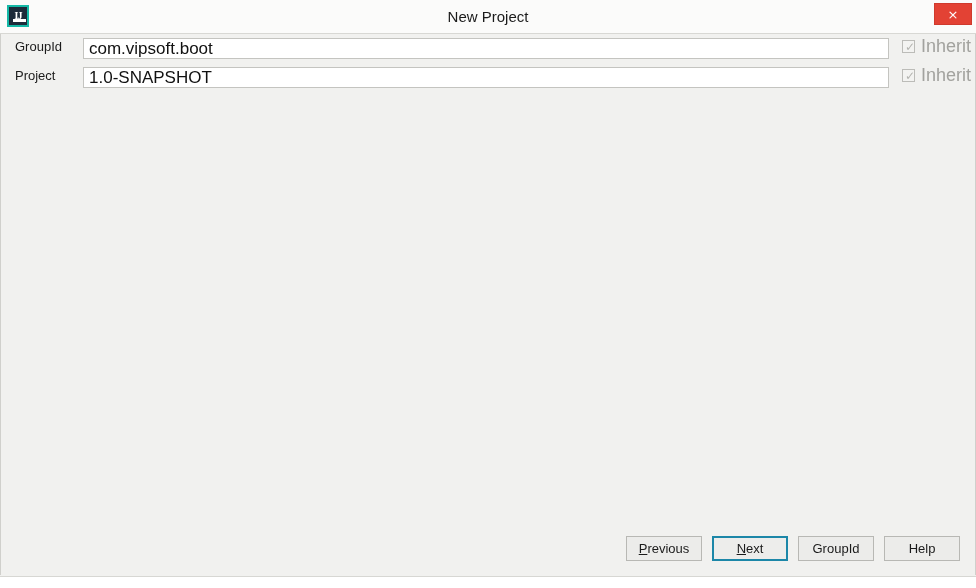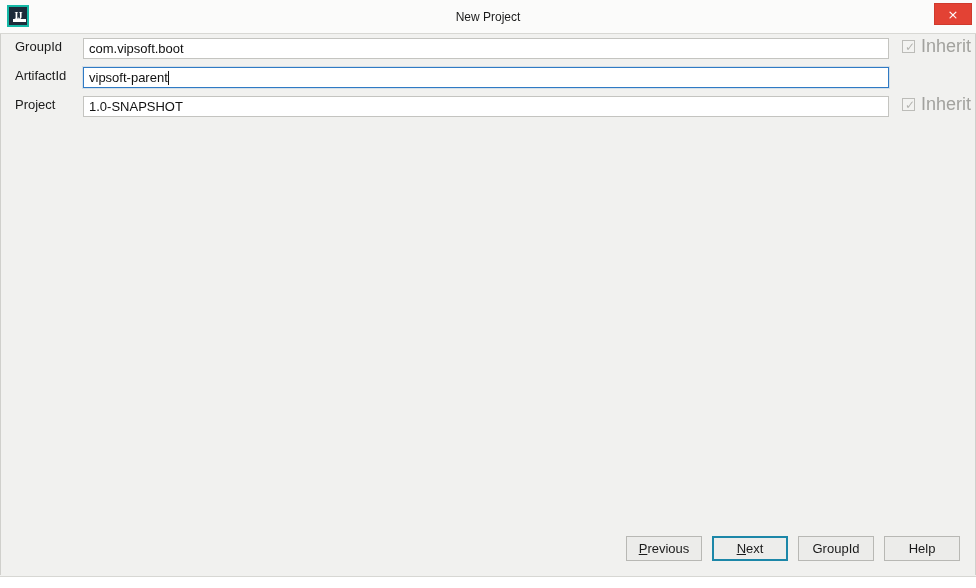--- a/index.html
+++ b/index.html
@@ -59,21 +59,21 @@
     width: 13px;
     height: 3px;
     background: #ffffff;
   }
   .title-text {
     position: absolute;
     left: 0;
     right: 0;
     top: 7px;
     text-align: center;
-    font-size: 12px;
+    font-size: 15px;
     color: #1b1b1b;
     line-height: 20px;
   }
   .close-button {
     position: absolute;
     right: 4px;
     top: 3px;
     width: 38px;
     height: 22px;
     background: #e34234;
@@ -133,21 +133,21 @@
     display: flex;
     align-items: center;
     cursor: text;
   }
   .field.focused {
     border: 1px solid #2f7ac4;
     box-shadow: 0 0 0 1px rgba(47,122,196,0.15);
   }
   .field-text {
     padding-left: 5px;
-    font-size: 13px;
+    font-size: 17px;
     color: #111111;
     line-height: 17px;
     white-space: nowrap;
   }
   .caret {
     display: inline-block;
     width: 1px;
     height: 14px;
     background: #111111;
     margin-left: 0px;
@@ -256,31 +256,20 @@
           <span class="field-text">com.vipsoft.boot</span>
         </div>
         <div class="inherit-box">
           <span class="checkbox">
             <span class="tick">✓</span>
           </span>
           <span class="inherit-label">Inherit</span>
         </div>
       </div>
 
-      <div class="form-row">
-        <div class="form-label">ArtifactId</div>
-        <div class="field focused">
-          <span class="field-text">vipsoft-parent</span>
-            <span class="caret"></span>
-        </div>
-        <div class="inherit-box hidden">
-          <span class="checkbox"></span>
-          <span class="inherit-label">Inherit</span>
-        </div>
-      </div>
 
       <div class="form-row">
         <div class="form-label">Project</div>
         <div class="field">
           <span class="field-text">1.0-SNAPSHOT</span>
         </div>
         <div class="inherit-box">
           <span class="checkbox">
             <span class="tick">✓</span>
           </span>

